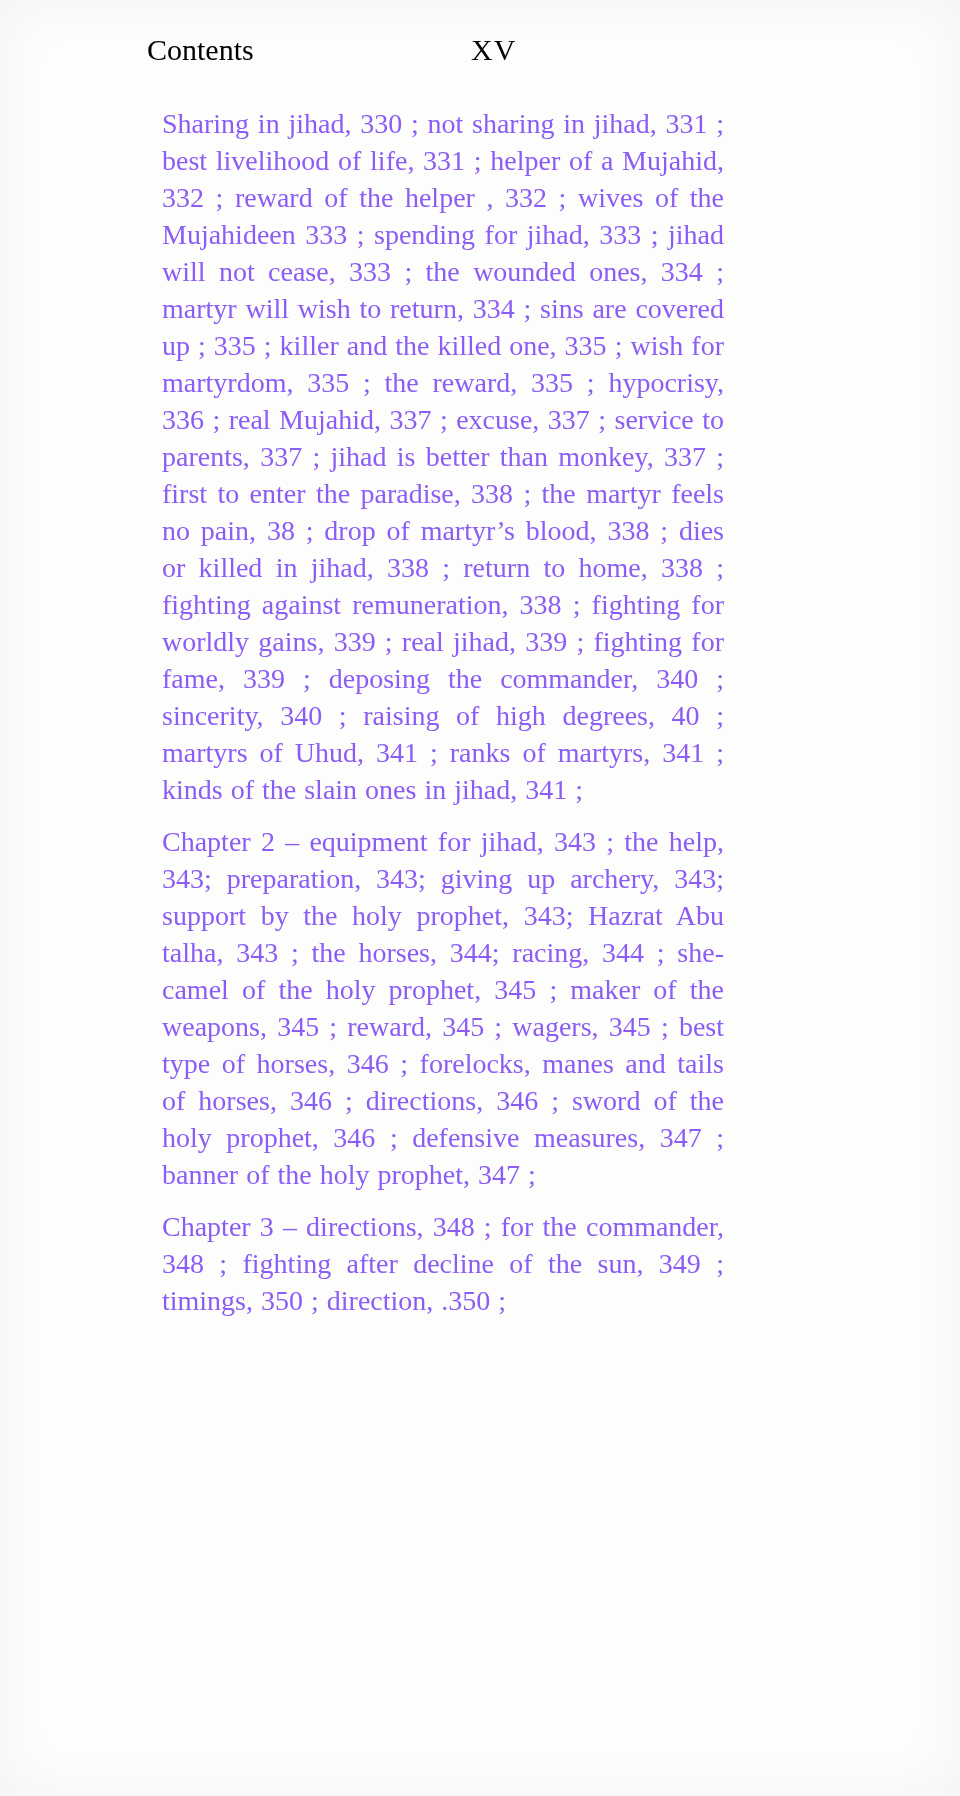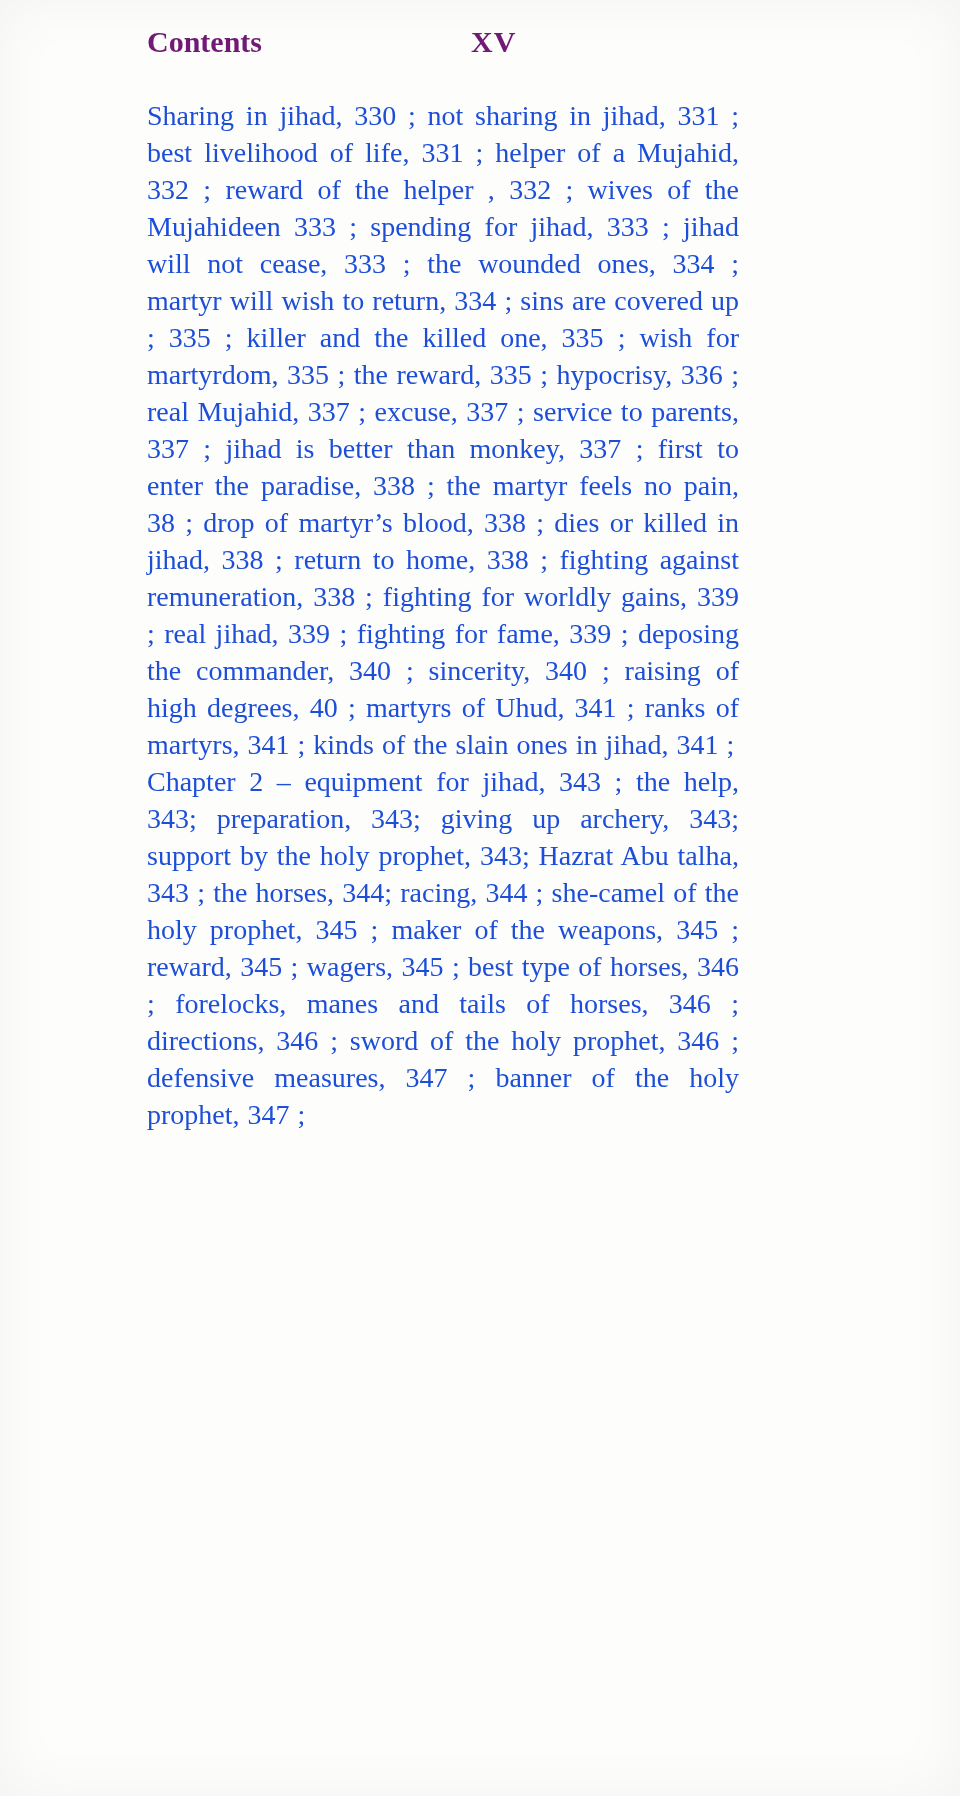--- a/index.html
+++ b/index.html
@@ -25,60 +25,62 @@
   .text-column {
     position: absolute;
     left: 147px;
     top: 22px;
     width: 592px;
     color: #1b1b1b;
   }
   .page-header {
     position: relative;
     height: 46px;
-    font-weight: bold;
+    font-weight: normal;
     font-size: 30px;
     line-height: 40px;
-    color: #701a75;
+    color: #000000;
+    margin-top: 8px;
   }
   .page-header .title {
     position: absolute;
     left: 0;
     top: 0;
   }
   .page-header .pagenum {
     position: absolute;
     left: 324px;
     top: 0;
     letter-spacing: 1px;
   }
   .body-text {
     margin-top: 29px;
   }
   .body-text p {
-    margin: 0;
+    margin: 15px;
     padding: 0;
     font-size: 28px;
     line-height: 37px;
     text-align: justify;
     text-justify: inter-word;
     word-spacing: 1px;
-    color: #1d4ed8;
+    color: #8b5cf6;
   }
 </style>
 </head>
 <body>
 
 <div class="scan-page">
   <div class="text-column">
 
     <div class="page-header">
       <span class="title">Contents</span>
       <span class="pagenum">XV</span>
     </div>
 
     <div class="body-text">
       <p>Sharing in jihad, 330 ; not sharing in jihad, 331 ; best livelihood of life, 331 ; helper of a Mujahid, 332 ; reward of the helper , 332 ; wives of the Mujahideen 333 ; spending for jihad, 333 ; jihad will not cease, 333 ; the wounded ones, 334 ; martyr will wish to return, 334 ; sins are covered up ; 335 ; killer and the killed one, 335 ; wish for martyrdom, 335 ; the reward, 335 ;  hypocrisy, 336 ; real Mujahid, 337 ; excuse, 337 ; service to parents, 337 ; jihad is better than monkey, 337 ; first to enter the paradise, 338 ; the martyr feels no pain, 38 ; drop of martyr’s blood, 338 ; dies or killed in jihad, 338 ; return to home, 338 ; fighting against remuneration, 338 ; fighting for worldly gains, 339 ; real jihad, 339 ; fighting for fame, 339 ; deposing the commander, 340 ; sincerity, 340 ; raising of high degrees, 40 ; martyrs of Uhud, 341 ; ranks of martyrs, 341 ; kinds of the slain ones in jihad, 341 ;</p>
       <p>Chapter 2 – equipment for jihad, 343 ; the help, 343; preparation, 343; giving up archery, 343; support by the holy prophet, 343; Hazrat Abu talha, 343 ; the horses, 344; racing, 344 ; she-camel of the holy prophet, 345 ; maker of the weapons, 345 ; reward, 345 ; wagers, 345 ; best type of horses, 346 ; forelocks, manes and tails of horses, 346 ; directions, 346 ; sword of the holy prophet, 346 ; defensive measures, 347 ; banner of the holy prophet, 347 ;</p>
+      <p>Chapter 3 – directions, 348 ; for the commander, 348 ; fighting after decline of the sun, 349 ; timings, 350 ; direction, .350 ;</p>
     </div>
 
   </div>
 </div>
 
 </body></html>

